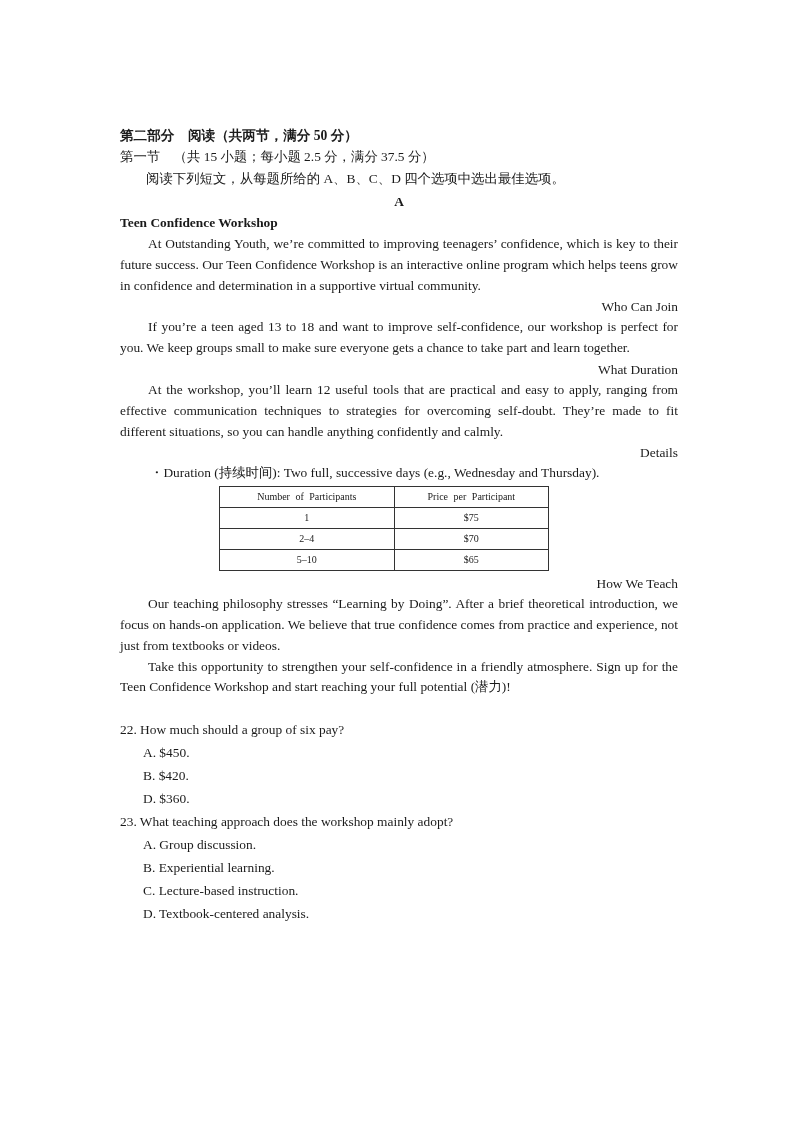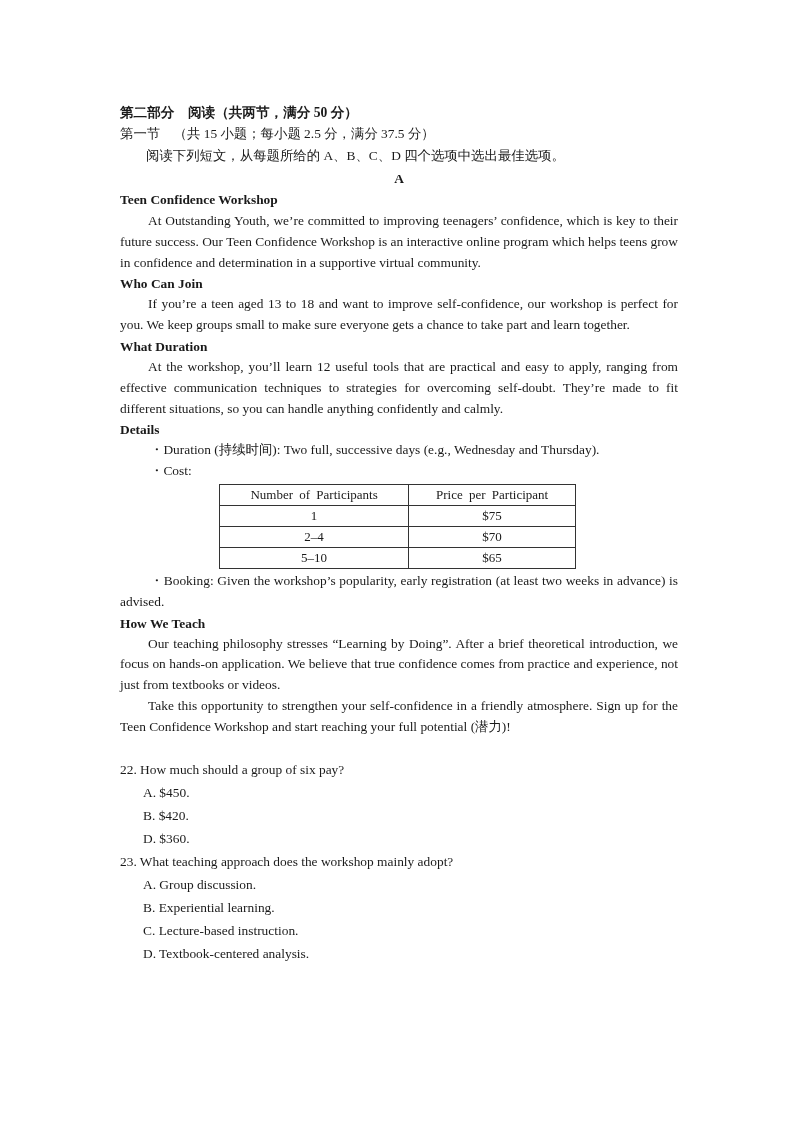--- a/index.html
+++ b/index.html
@@ -1,32 +1,32 @@
 <!DOCTYPE html>
 <html><head>
 <meta charset="utf-8">
 <style>
   html, body { margin: 0; padding: 0; background: #ffffff; }
   body {
     width: 794px; height: 1123px; position: relative; overflow: hidden;
     font-family: "Liberation Serif", "DejaVu Serif", serif;
     color: #1a1a1a; font-size: 13.4px;
   }
-  .page { position: absolute; left: 120px; top: 103px; width: 558px; }
+  .page { position: absolute; left: 120px; top: 126px; width: 558px; }
   .para { text-align: justify; line-height: 20.8px; text-indent: 28px; margin: 0; }
   .head1 { font-weight: bold; font-size: 13.6px; line-height: 20px; }
   .head2 { line-height: 22px; }
   .instr { line-height: 22px; padding-left: 26px; }
   .sec-letter { font-weight: bold; text-align: center; line-height: 20px; margin-top: 2px; }
   .sec-title { font-weight: bold; line-height: 22px; }
-  .subhead { font-weight: bold; line-height: 21px; }
+  .subhead { font-weight: normal; line-height: 21px; text-align: right; }
   .bullet { line-height: 20.8px; padding-left: 30px; }
   table.cost {
     border-collapse: collapse; margin-left: 99px; margin-top: 2px; margin-bottom: 2px;
-    width: 357px; font-size: 13px;
+    width: 330px; font-size: 10px;
   }
   table.cost th, table.cost td {
     border: 1px solid #333; text-align: center; font-weight: normal;
     height: 20px; padding: 0; line-height: 20px;
   }
   table.cost th { word-spacing: 3px; }
   .booking { line-height: 20.8px; text-indent: 30px; text-align: justify; }
   .questions { margin-top: 20px; }
   .q-stem { line-height: 23px; }
   .opt { line-height: 23px; padding-left: 23px; }
@@ -46,21 +46,20 @@
   <p class="para">At Outstanding Youth, we’re committed to improving teenagers’ confidence, which is key to their future success. Our Teen Confidence Workshop is an interactive online program which helps teens grow in confidence and determination in a supportive virtual community.</p>
 
   <div class="subhead">Who Can Join</div>
   <p class="para">If you’re a teen aged 13 to 18 and want to improve self-confidence, our workshop is perfect for you. We keep groups small to make sure everyone gets a chance to take part and learn together.</p>
 
   <div class="subhead">What Duration</div>
   <p class="para">At the workshop, you’ll learn 12 useful tools that are practical and easy to apply, ranging from effective communication techniques to strategies for overcoming self-doubt. They’re made to fit different situations, so you can handle anything confidently and calmly.</p>
 
   <div class="subhead">Details</div>
   <div class="bullet">・Duration (持续时间): Two full, successive days (e.g., Wednesday and Thursday).</div>
-  <div class="bullet">・Cost:</div>
 
   <table class="cost">
     <thead>
       <tr>
         <th>Number of Participants</th>
         <th>Price per Participant</th>
       </tr>
     </thead>
     <tbody>
       <tr>
@@ -71,21 +70,20 @@
         <td>2–4</td>
         <td>$70</td>
       </tr>
       <tr>
         <td>5–10</td>
         <td>$65</td>
       </tr>
     </tbody>
   </table>
 
-  <div class="booking">・Booking: Given the workshop’s popularity, early registration (at least two weeks in advance) is advised.</div>
 
   <div class="subhead">How We Teach</div>
   <p class="para">Our teaching philosophy stresses “Learning by Doing”. After a brief theoretical introduction, we focus on hands-on application. We believe that true confidence comes from practice and experience, not just from textbooks or videos.</p>
   <p class="para">Take this opportunity to strengthen your self-confidence in a friendly atmosphere. Sign up for the Teen Confidence Workshop and start reaching your full potential (潜力)!</p>
 
   <div class="questions">
 
     <div class="question">
       <div class="q-stem">22. How much should a group of six pay?</div>
       <div class="opt-row">

